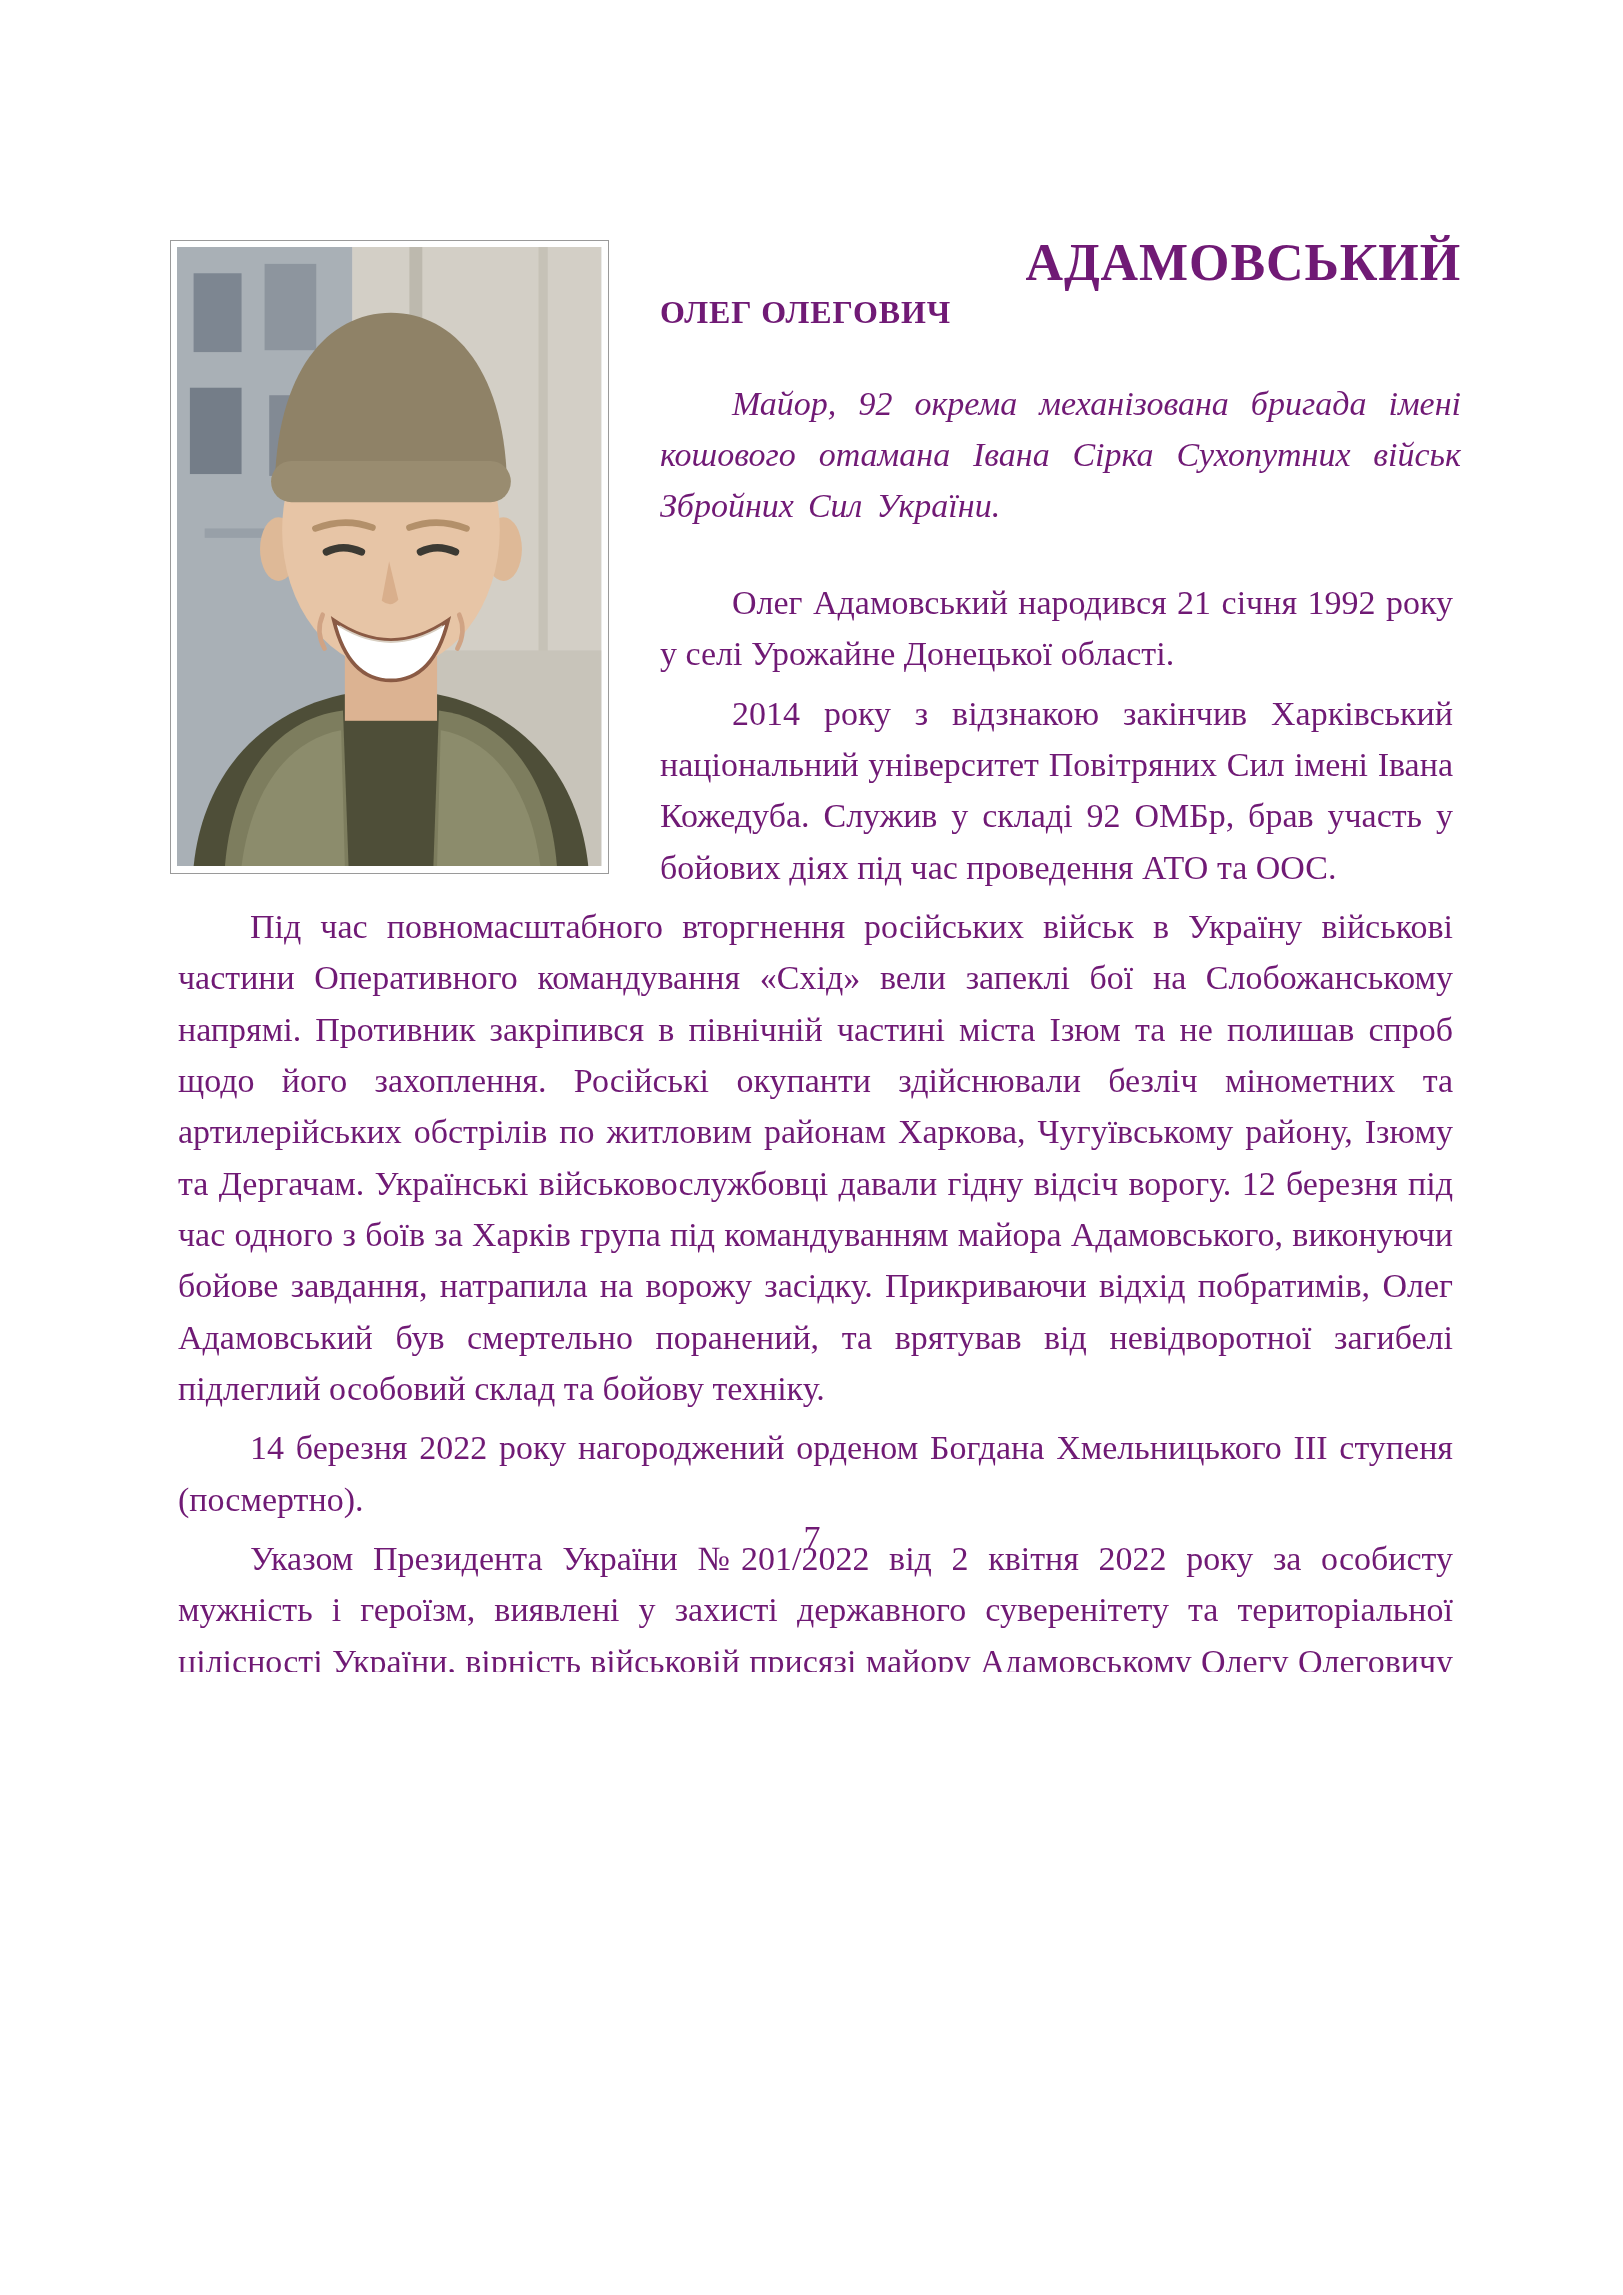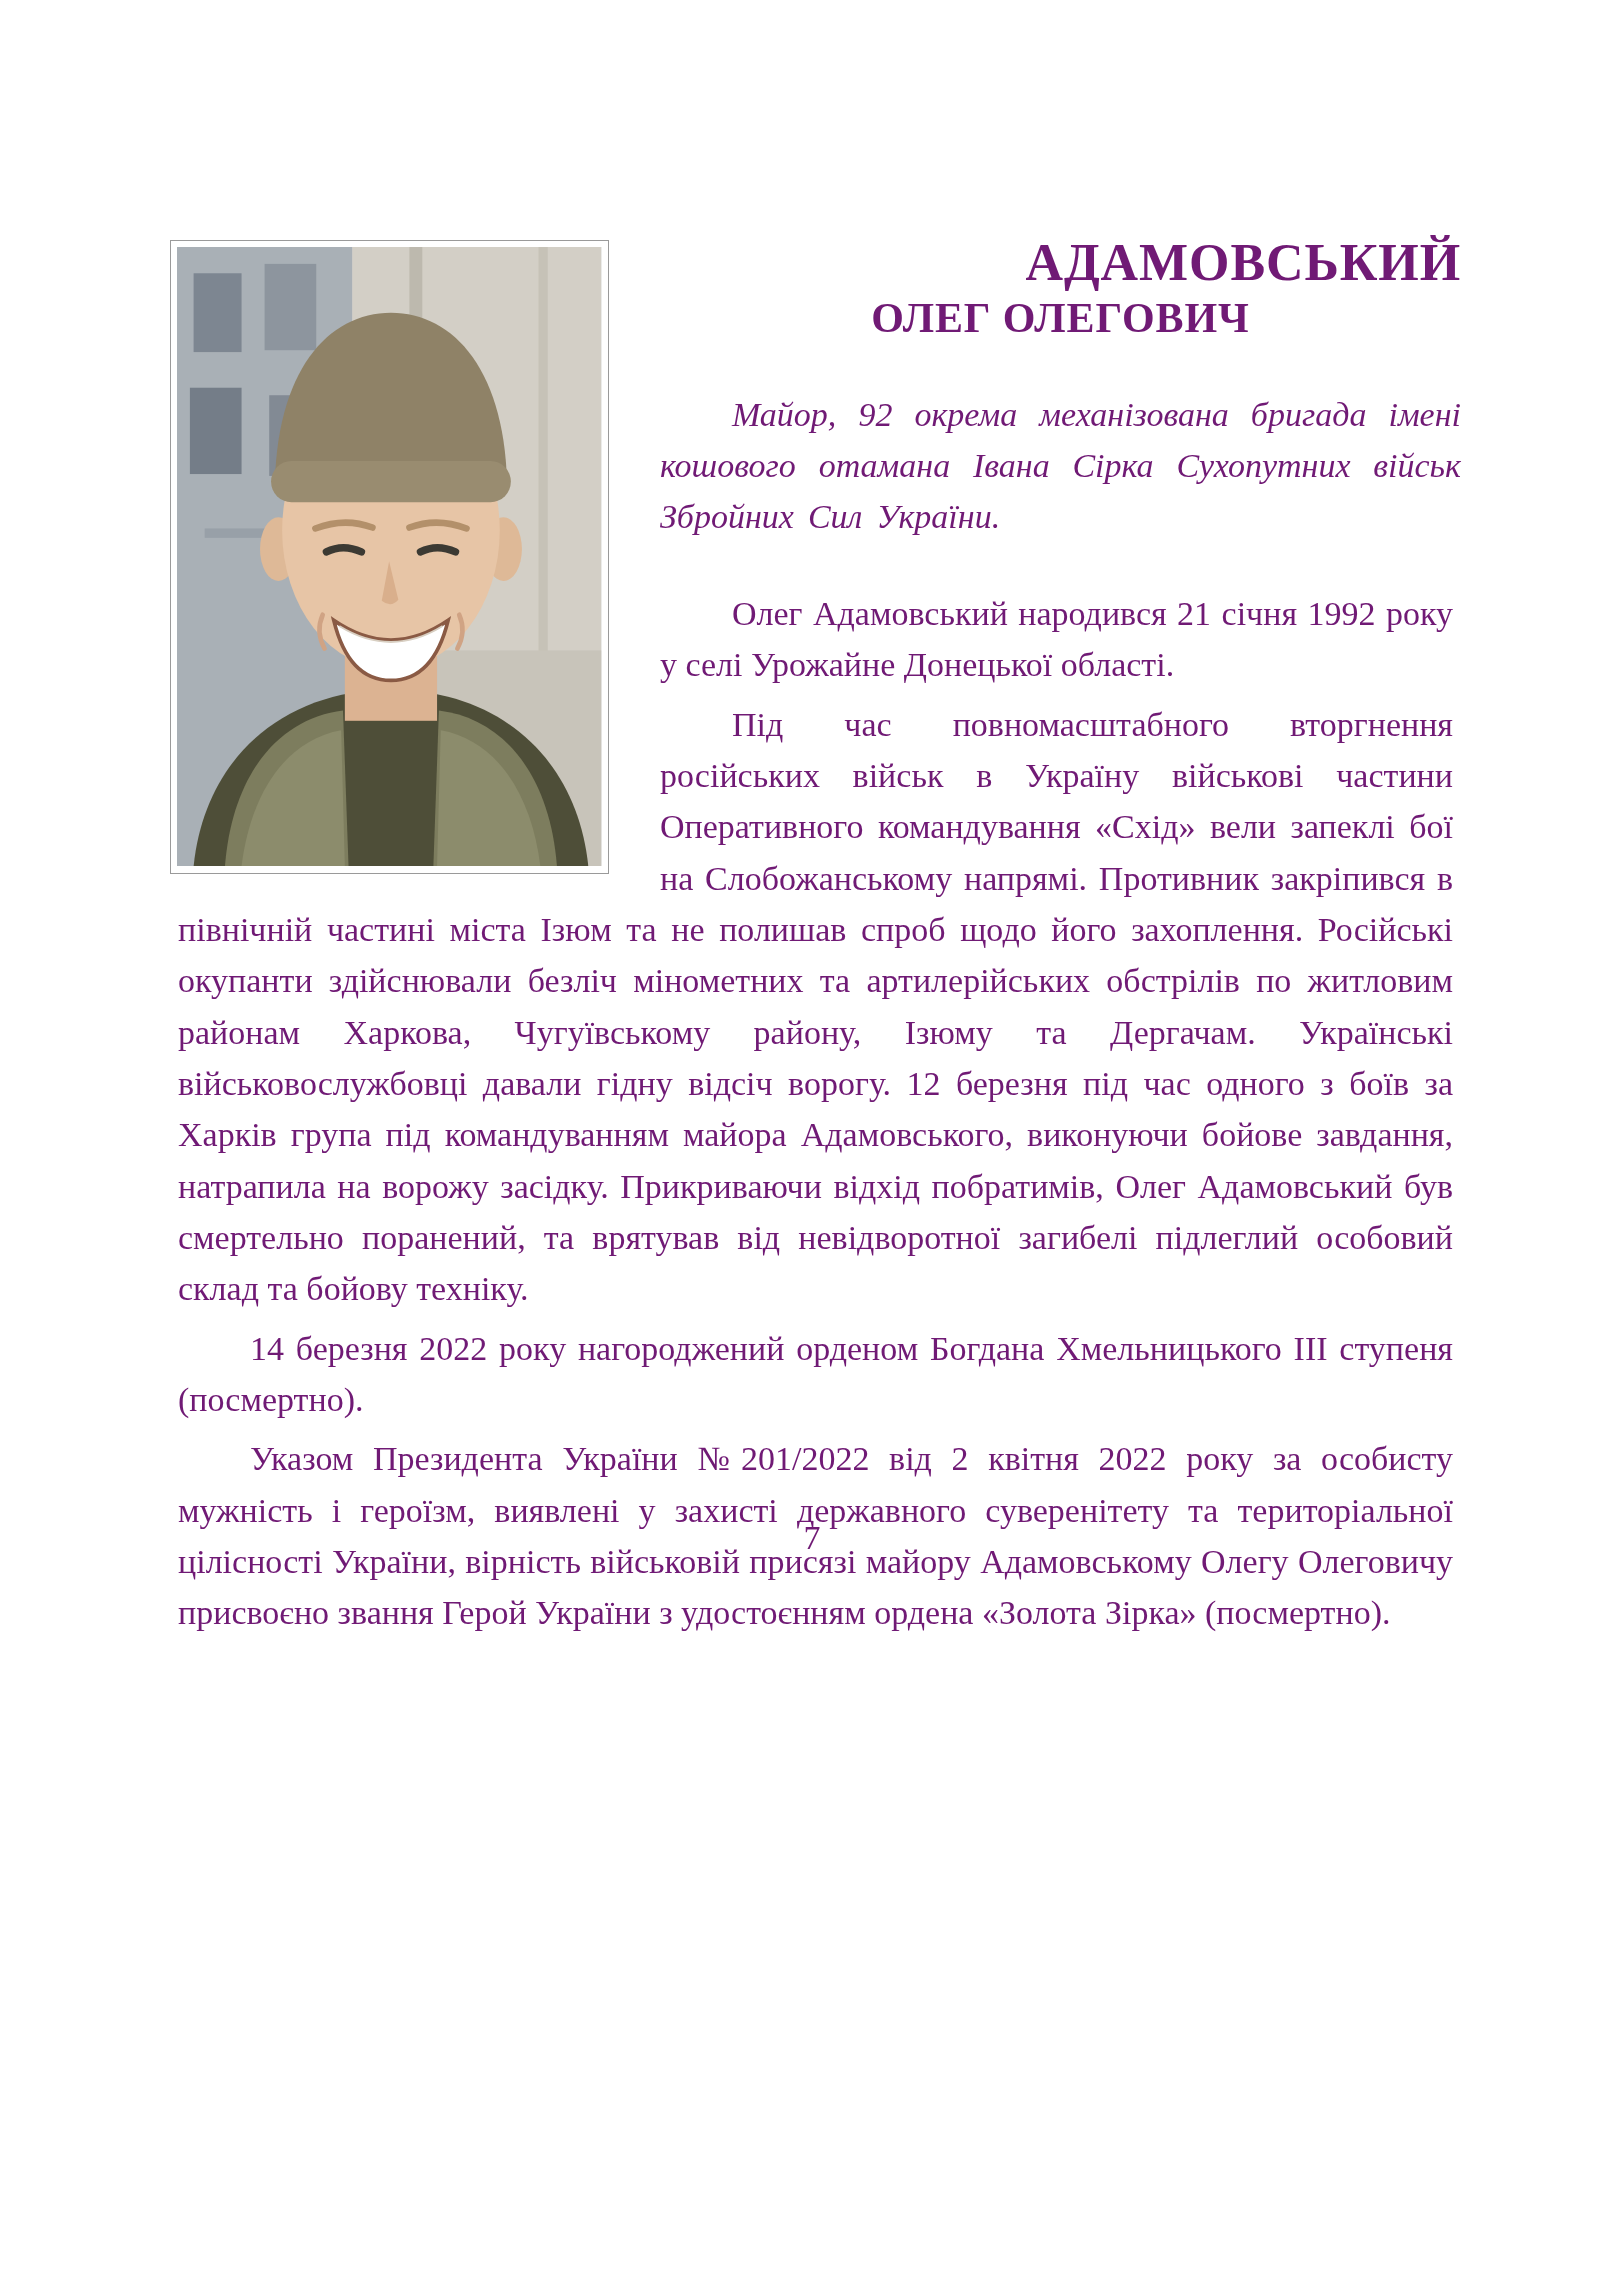--- a/index.html
+++ b/index.html
@@ -29,23 +29,23 @@
   .title1 {
     margin: 0;
     text-align: right;
     font-weight: bold;
     font-size: 52px;
     letter-spacing: 0.9px;
     line-height: 1.1;
   }
   .title2 {
     margin: 3.7px 0 0 0;
-    text-align: center;
+    text-align: left;
     font-weight: bold;
-    font-size: 42px;
+    font-size: 32px;
     letter-spacing: 0.9px;
     line-height: 1.1;
   }
   .lead {
     margin: 48px 0 46px 16px;
     font-style: italic;
     font-size: 34px;
     line-height: 1.5;
     text-align: justify;
     text-indent: 72px;
@@ -120,20 +120,21 @@
         <path d="M306 392 Q314 410 304 428" stroke="#d0a384" stroke-width="5" fill="none" stroke-linecap="round"></path>
       </svg>
     </div>
 
     <h1 class="title1">АДАМОВСЬКИЙ</h1>
     <h2 class="title2">ОЛЕГ ОЛЕГОВИЧ</h2>
 
     <p class="lead">Майор, 92 окрема механізована бригада імені кошового отамана Івана Сірка Сухопутних військ Збройних Сил України.</p>
 
     <p class="body-par">Олег Адамовський народився 21 січня 1992 року у селі Урожайне Донецької області.</p>
+    <p class="body-par">2014 року з відзнакою закінчив Харківський національний університет Повітряних Сил імені Івана Кожедуба. Служив у складі 92 ОМБр, брав участь у бойових діях під час проведення АТО та ООС.</p>
     <p class="body-par">Під час повномасштабного вторгнення російських військ в Україну військові частини  Оперативного командування «Схід» вели запеклі бої на Слобожанському напрямі. Противник закріпився в північній частині міста Ізюм та не полишав спроб щодо його захоплення. Російські окупанти здійснювали безліч мінометних та артилерійських обстрілів по житловим районам Харкова, Чугуївському району, Ізюму та Дергачам. Українські військовослужбовці давали гідну відсіч ворогу. 12 березня під час одного з боїв за Харків група під командуванням майора Адамовського, виконуючи бойове завдання, натрапила на ворожу засідку. Прикриваючи відхід побратимів, Олег Адамовський був смертельно поранений, та врятував від невідворотної загибелі підлеглий особовий склад та бойову техніку.</p>
     <p class="body-par">14 березня 2022 року нагороджений орденом Богдана Хмельницького ІІІ ступеня (посмертно).</p>
     <p class="body-par">Указом Президента України №201/2022 від 2 квітня 2022 року за особисту мужність і героїзм, виявлені у захисті державного суверенітету та територіальної цілісності України, вірність військовій присязі майору Адамовському Олегу Олеговичу присвоєно звання Герой України з удостоєнням ордена «Золота Зірка» (посмертно).</p>
   </div>
 
   <div class="page-number">7</div>
 </div>
 
 
 </body></html>

